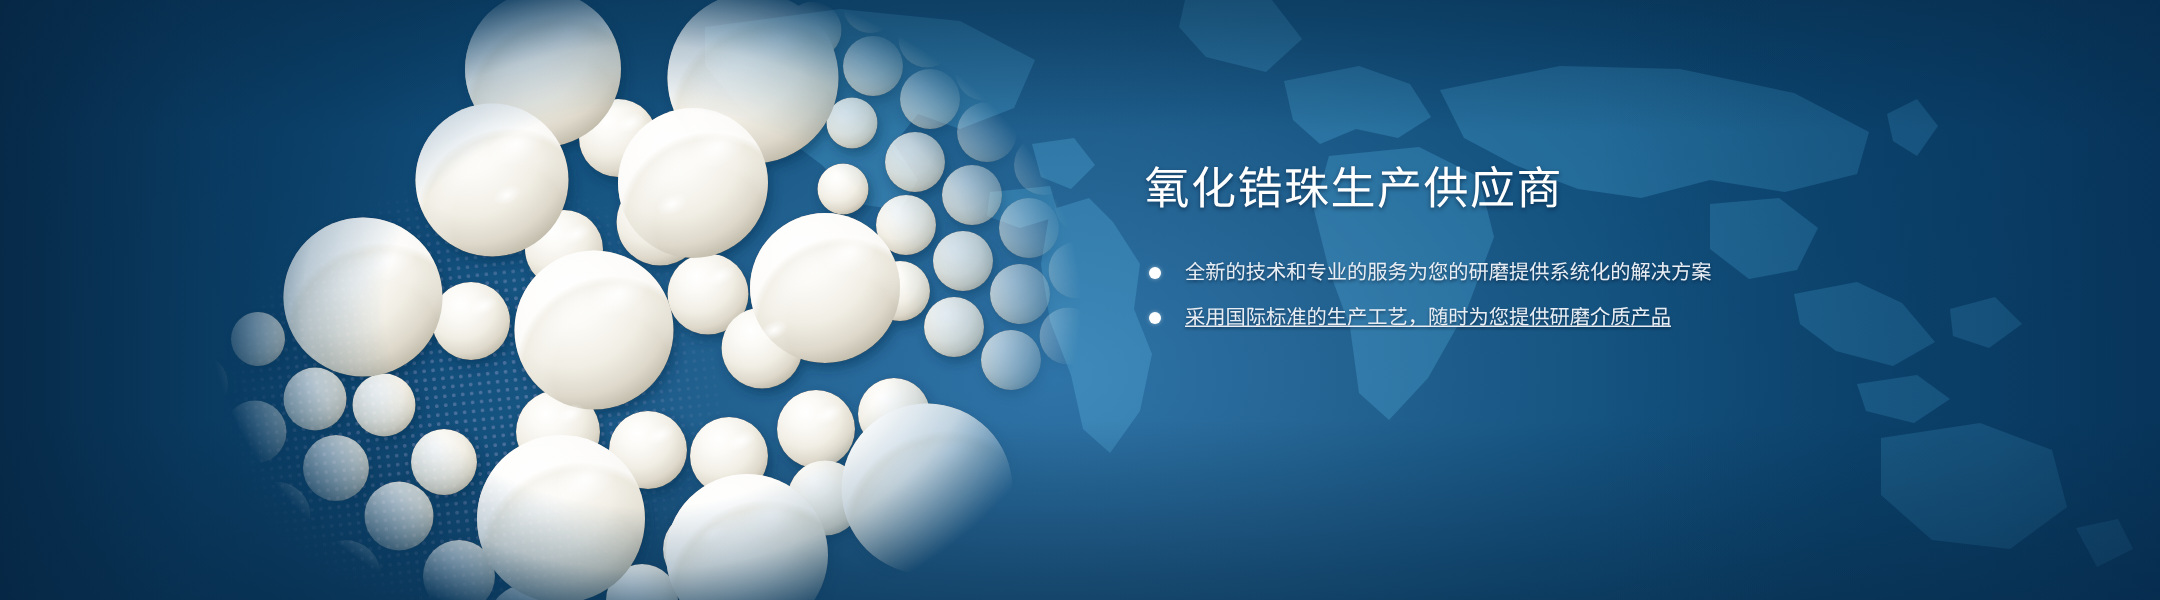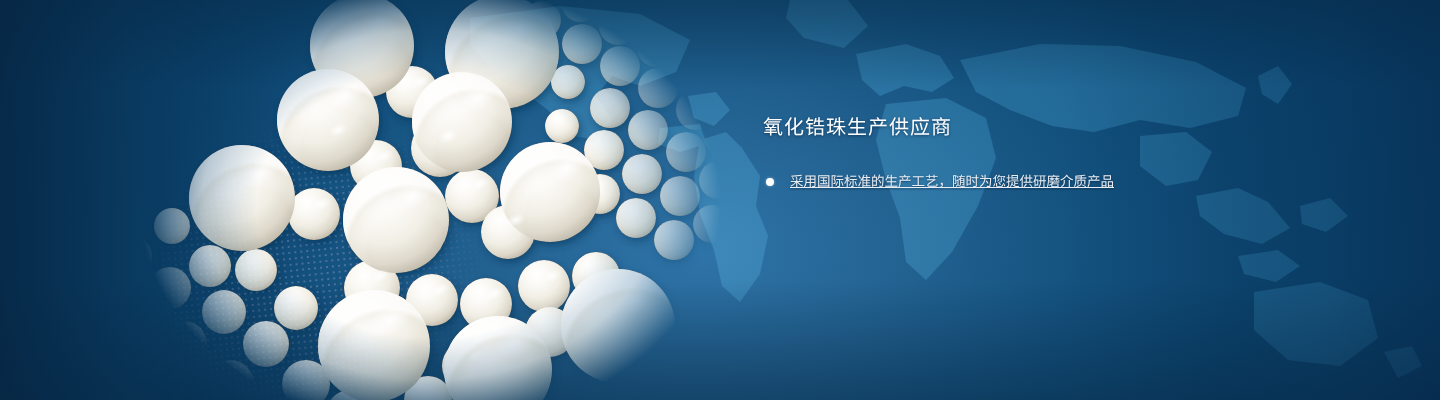--- a/index.html
+++ b/index.html
@@ -73,21 +73,21 @@
 
   
   .copy {
     position: absolute;
     left: 763px;
     top: 108px;
     width: 520px;
   }
   .headline {
     margin: 0;
-    font-size: 20px;
+    font-size: 30px;
     font-weight: 400;
     letter-spacing: 1px;
     line-height: 38px;
     color: #ffffff;
     text-shadow: 0 1px 3px rgba(0,20,45,0.55);
     white-space: nowrap;
   }
   .bullets {
     list-style: none;
     margin: 24px 0 0 3px;
@@ -391,18 +391,22 @@
       </g>
     </svg>
   </div>
 
   <div class="copy">
     <h1 class="headline">氧化锆珠生产供应商</h1>
 
     <ul class="bullets">
       <li class="bullet">
         <span class="bullet-dot"></span>
+        <span class="bullet-line">全新的技术和专业的服务为您的研磨提供系统化的解决方案</span>
+      </li>
+      <li class="bullet">
+        <span class="bullet-dot"></span>
         <span class="bullet-line">采用国际标准的生产工艺，随时为您提供研磨介质产品</span>
       </li>
     </ul>
   </div>
 
 </div>
 
 </body></html>

